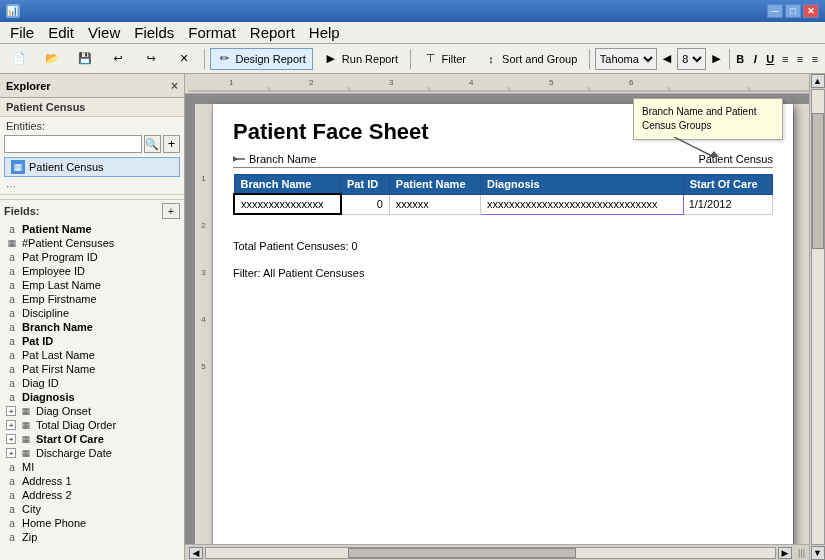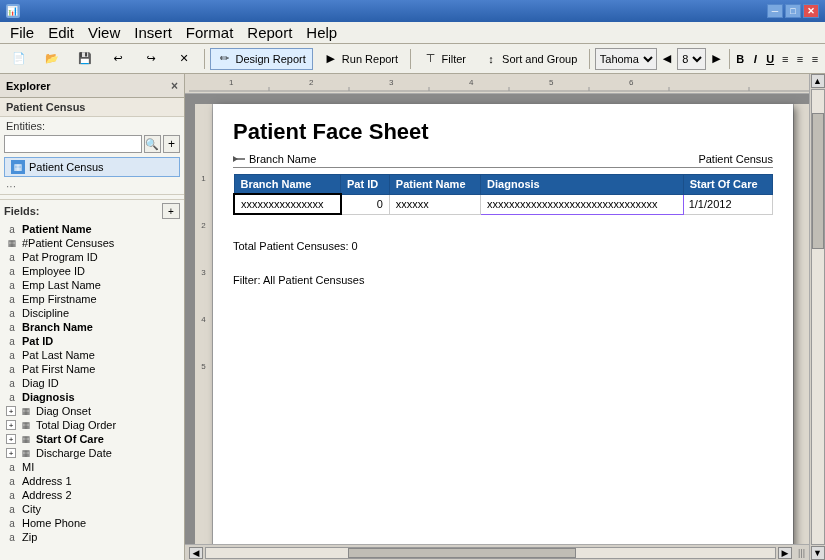--- a/index.html
+++ b/index.html
@@ -109,21 +109,21 @@
     <div class="title-btn">─</div>
     <div class="title-btn">□</div>
     <div class="title-btn" style="background:#e05050;">✕</div>
   </div>
 </div>
 
 <div class="menu-bar">
   <span class="menu-item">File</span>
   <span class="menu-item">Edit</span>
   <span class="menu-item">View</span>
-  <span class="menu-item">Insert</span>
+  <span class="menu-item">Fields</span>
   <span class="menu-item">Format</span>
   <span class="menu-item">Report</span>
   <span class="menu-item">Help</span>
 </div>
 
 <div class="toolbar">
 
   <div class="tb-btn">
     <div class="tb-icon">📄</div>
   </div>
@@ -344,20 +344,28 @@
             <div style="display:flex; align-items:center; gap:4px;">
               <svg width="12" height="12">
                   <line x1="0" y1="6" x2="12" y2="6" stroke="#555" stroke-width="1.5"></line>
                   <polygon points="0,3 0,9 5,6" fill="#555"></polygon>
                 </svg>
               <span style="font-size:11px;">Branch Name</span>
             </div>
             <span style="font-size:11px;">Patient Census</span>
           </div>
 
+          <div style="position:absolute; right:-10px; top:-55px; width:150px; background:#fffde0; border:1px solid #aaa; padding:6px 8px; font-size:10px; line-height:1.4; box-shadow:1px 1px 3px rgba(0,0,0,0.2); z-index:10;">
+            <span>Branch Name and Patient Census Groups</span>
+            
+            <svg style="position:absolute;bottom:-20px;left:40px;" width="50" height="22">
+              <line x1="0" y1="0" x2="40" y2="20" stroke="#555" stroke-width="1.5"></line>
+              <polygon points="35,20 45,20 40,14" fill="#555"></polygon>
+            </svg>
+          </div>
         </div>
 
         <table style="width:100%; border-collapse:collapse; font-size:11px; margin-top:4px;">
           <thead>
             <tr style="background:#1f5c9e; color:white;">
               <th style="padding:3px 6px; text-align:left; border:1px solid #1a4f8a; font-weight:bold;">Branch Name</th>
               <th style="padding:3px 6px; text-align:left; border:1px solid #1a4f8a; font-weight:bold;">Pat ID</th>
               <th style="padding:3px 6px; text-align:left; border:1px solid #1a4f8a; font-weight:bold;">Patient Name</th>
               <th style="padding:3px 6px; text-align:left; border:1px solid #1a4f8a; font-weight:bold;">Diagnosis</th>
               <th style="padding:3px 6px; text-align:left; border:1px solid #1a4f8a; font-weight:bold;">Start Of Care</th>
@@ -369,21 +377,21 @@
               <td style="padding:3px 6px; border:1px solid #ccc; text-align:right;">0</td>
               <td style="padding:3px 6px; border:1px solid #ccc;">xxxxxx</td>
               <td style="padding:3px 6px; border:1px solid #8b5cf6;">xxxxxxxxxxxxxxxxxxxxxxxxxxxxxxx</td>
               <td style="padding:3px 5px; border:1px solid #ccc;">1/1/2012</td>
             </tr>
           </tbody>
         </table>
 
         <div style="margin-top:25px; font-size:11px;">
           <div style="margin-bottom:4px;">Total Patient Censuses: 0</div>
-          <div style="margin-top:22px;">Filter: All Patient Censuses</div>
+          <div style="margin-top:15px;">Filter: All Patient Censuses</div>
         </div>
       </div>
 
       <div style="width:18px; min-height:450px; background:#ddd8ce; border-left:1px solid #aaa; flex-shrink:0;"></div>
     </div>
 
     <div style="height:16px; background:#d4d0c8; border-top:1px solid #aaa; display:flex; align-items:center; padding:0 4px; gap:2px;">
       <div style="width:14px;height:12px;border:1px solid #888;background:#ddd;display:flex;align-items:center;justify-content:center;font-size:9px;cursor:pointer;">◀</div>
       <div style="flex:1; height:12px; background:#e8e4dc; border:1px solid #999; position:relative;">
         <div style="position:absolute; left:25%; width:40%; height:100%; background:#c0bdb5; border:1px solid #888;"></div>

